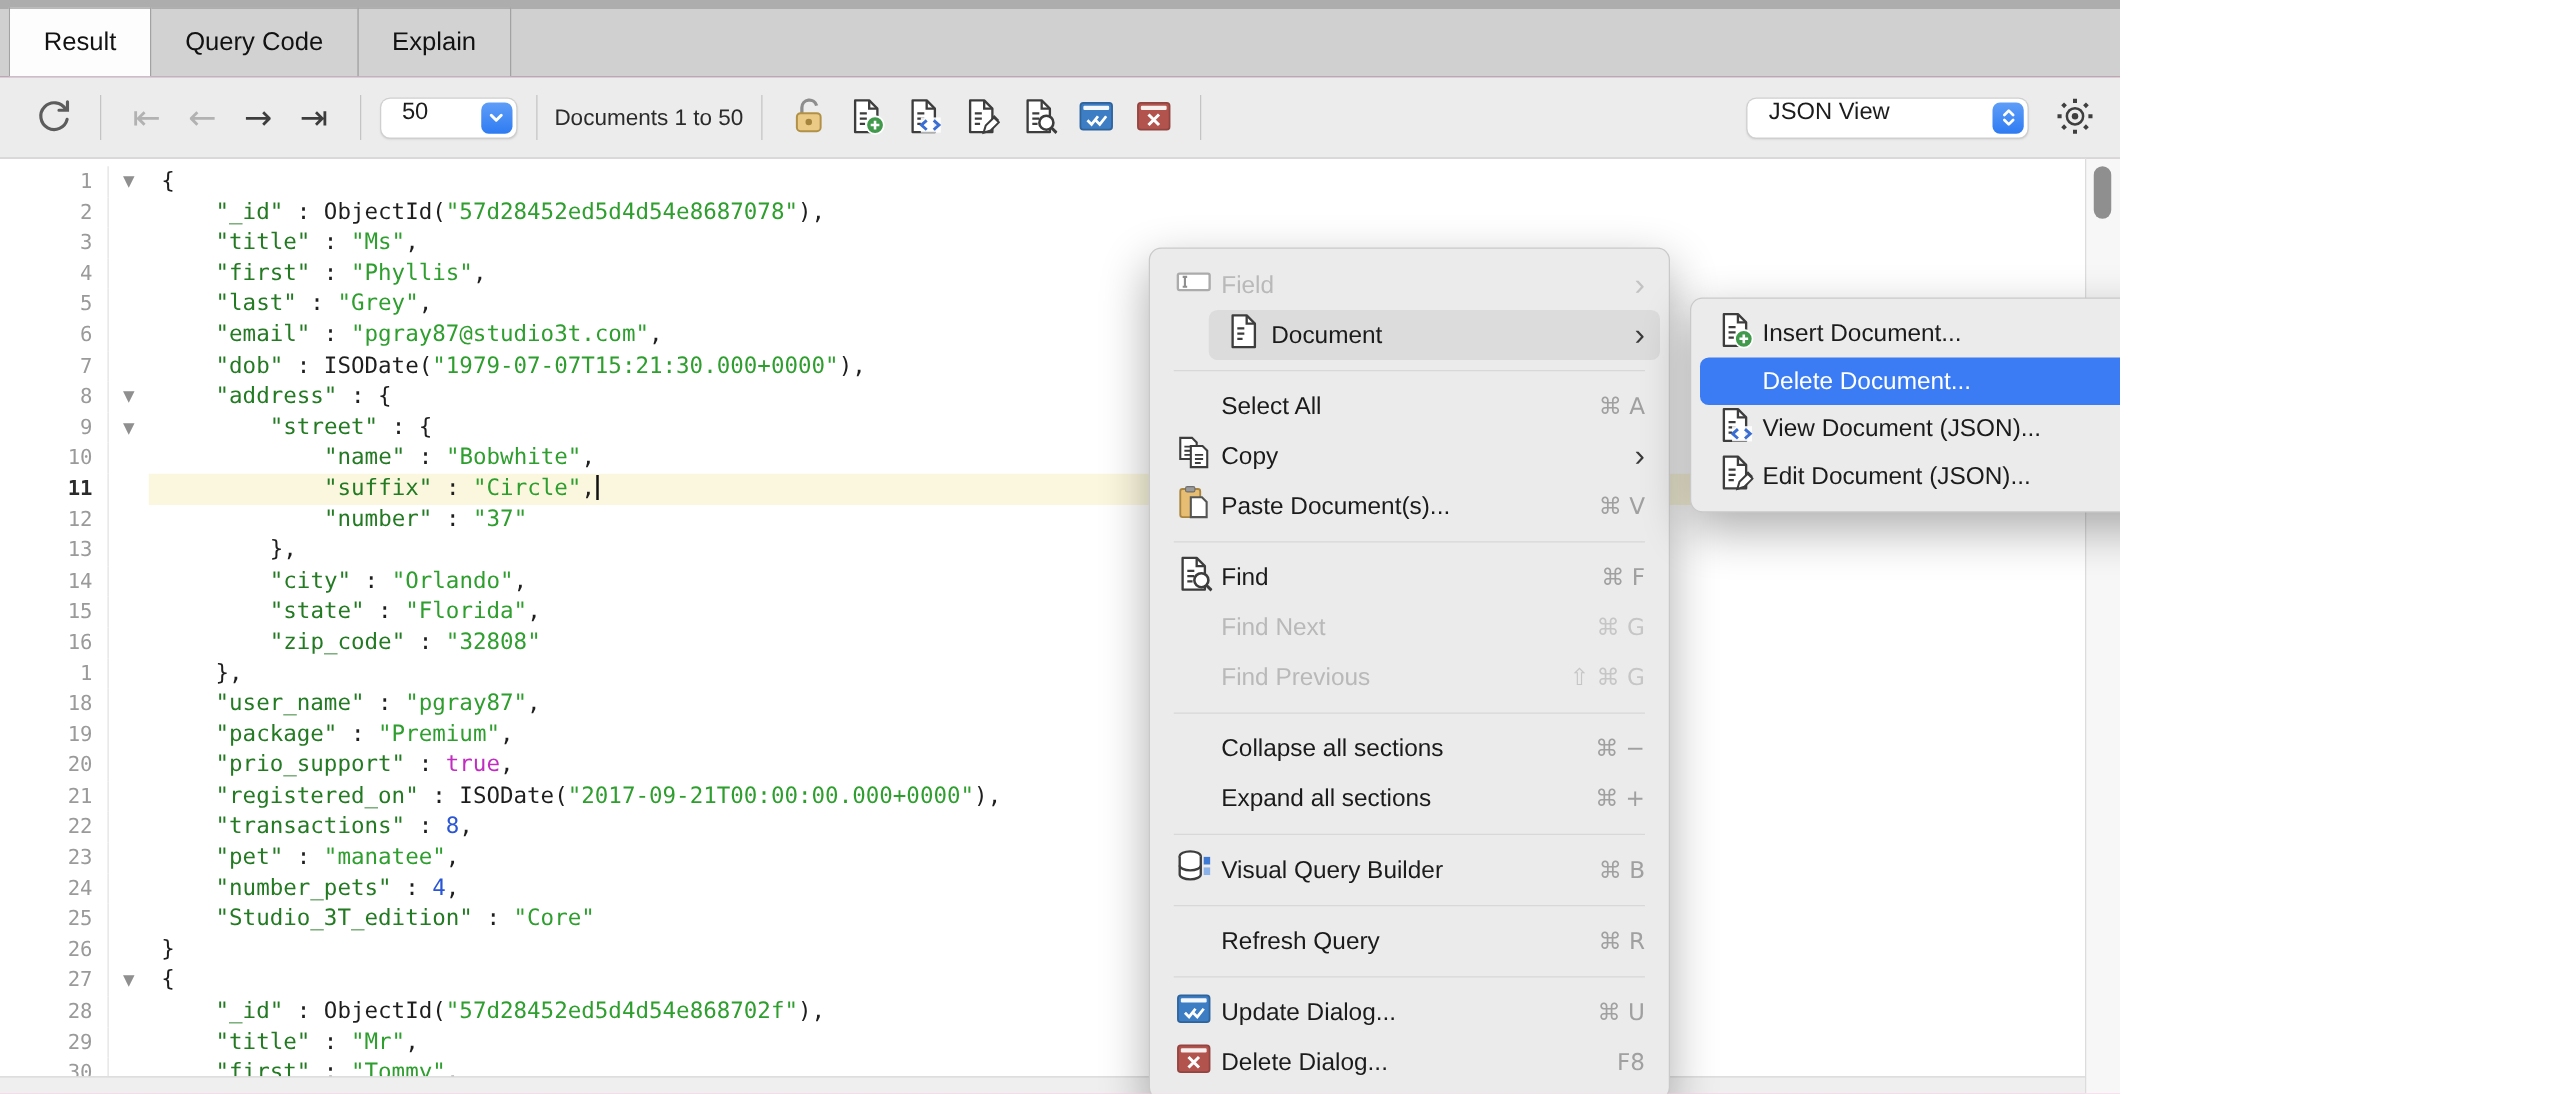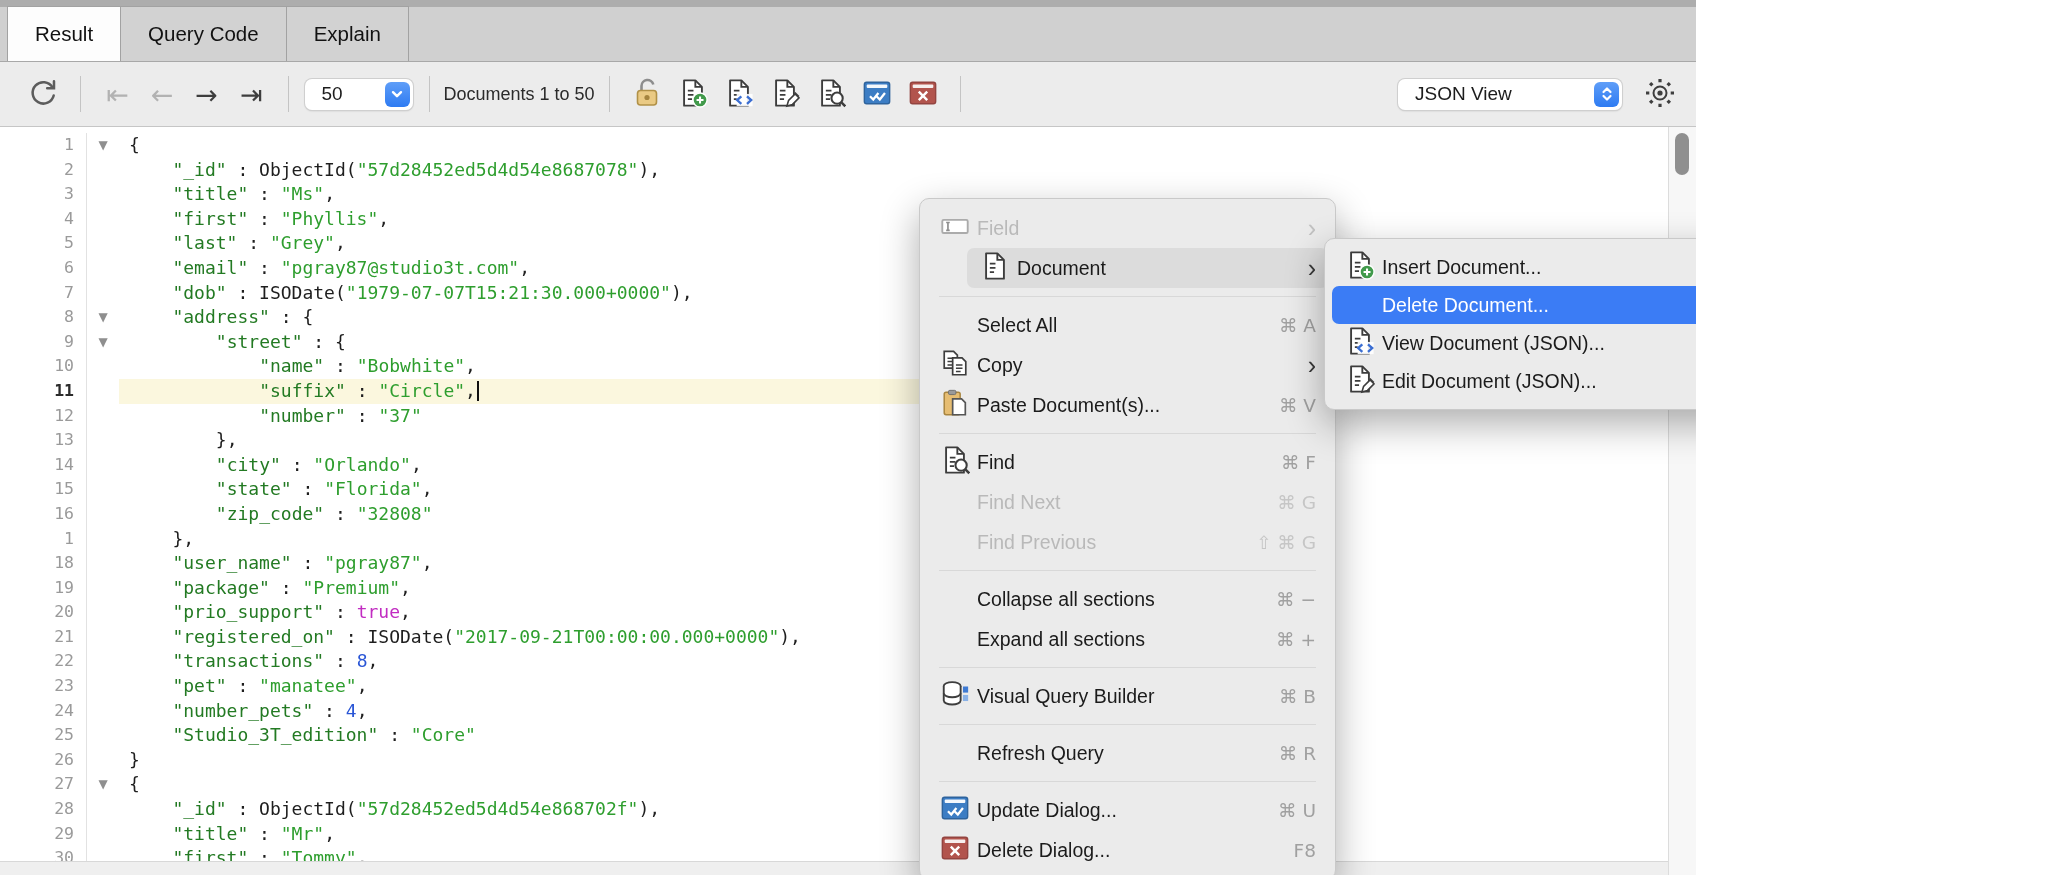--- a/index.html
+++ b/index.html
@@ -15,21 +15,21 @@
   .tab.active{background:#fdfdfd;position:relative;z-index:2;}
 
   
   .toolbar{position:absolute;left:0;top:62px;width:100%;height:65px;background:#ececec;
            border-bottom:1px solid #c6c6c6;display:flex;align-items:center;box-sizing:border-box;padding:0 18px 0 20px;}
   .tbtn{background:none;border:none;padding:0;margin:0 6px;width:34px;height:34px;display:grid;place-items:center;cursor:pointer;}
   .vsep{width:1px;height:36px;background:#c4c4c4;margin:0 14px;flex:none;}
   .nav{font-family:"DejaVu Sans",sans-serif;font-size:27px;color:#3d3d3d;margin:0 11px;line-height:1;cursor:pointer;}
   .nav.dis{color:#b2b2b2;}
   .combo{background:#fff;border-radius:7px;box-shadow:0 0 0 1px #cfcfcf,0 1px 2px rgba(0,0,0,.18);
-         display:flex;align-items:center;height:31px;cursor:pointer;}
+         display:flex;height:31px;cursor:pointer;}
   .combo .ctext{font-size:19px;color:#1c1c1c;padding-left:17px;flex:1;}
   .cbtn{width:25px;height:25px;border-radius:6px;background:linear-gradient(#5f9ef8,#2e7bf2);
         display:grid;place-items:center;margin:3px;flex:none;}
   .combo.small{width:108px;margin:0 2px;}
   .combo.wide{width:224px;}
   .range{font-size:18px;color:#2b2b2b;white-space:nowrap;}
   .rightgrp{margin-left:auto;display:flex;align-items:center;gap:20px;padding-left:28px;}
   .gear{display:grid;place-items:center;width:36px;height:36px;cursor:pointer;}
 
   
@@ -53,21 +53,21 @@
   
   .vscroll{position:absolute;top:127px;right:0;bottom:0;width:27px;background:#f7f7f7;border-left:1px solid #dcdcdc;}
   .vthumb{position:absolute;left:6px;top:6px;width:14px;height:42px;border-radius:7px;background:#8f8f8f;}
   .hscroll{position:absolute;left:0;right:27px;bottom:0;height:13px;background:#efefef;border-top:1px solid #d8d8d8;}
 
   
   .menu{position:absolute;background:#ebebeb;border:1px solid #c9c9c9;border-radius:10px;
         box-shadow:0 14px 38px rgba(0,0,0,.32);padding:9px 7px;box-sizing:border-box;z-index:20;
         font-size:19.5px;color:#1b1b1b;}
   #ctxmenu{left:919px;top:198px;width:417px;}
-  #submenu{left:1324px;top:238px;width:456px;}
+  #submenu{left:1352px;top:238px;width:456px;}
   .mi{height:40px;display:flex;align-items:center;border-radius:7px;padding:0 12px 0 6px;cursor:default;}
   #submenu .mi{height:38px;}
   .mi .icol{width:44px;flex:none;display:grid;place-items:center;}
   .mi .mlabel{flex:1;white-space:nowrap;}
   .mi .shortcut{font-family:"DejaVu Sans",sans-serif;font-size:18.5px;color:#a0a0a0;margin-left:18px;white-space:nowrap;}
   .mi .arrow{font-size:25px;color:#3a3a3a;margin-left:14px;line-height:1;}
   .mi.disabled .mlabel{color:#b9b9b9;}
   .mi.disabled .shortcut{color:#c6c6c6;}
   .mi.disabled .arrow{color:#c2c2c2;}
   .mi.hovered{background:#dcdcdc;margin-left:40px;}

